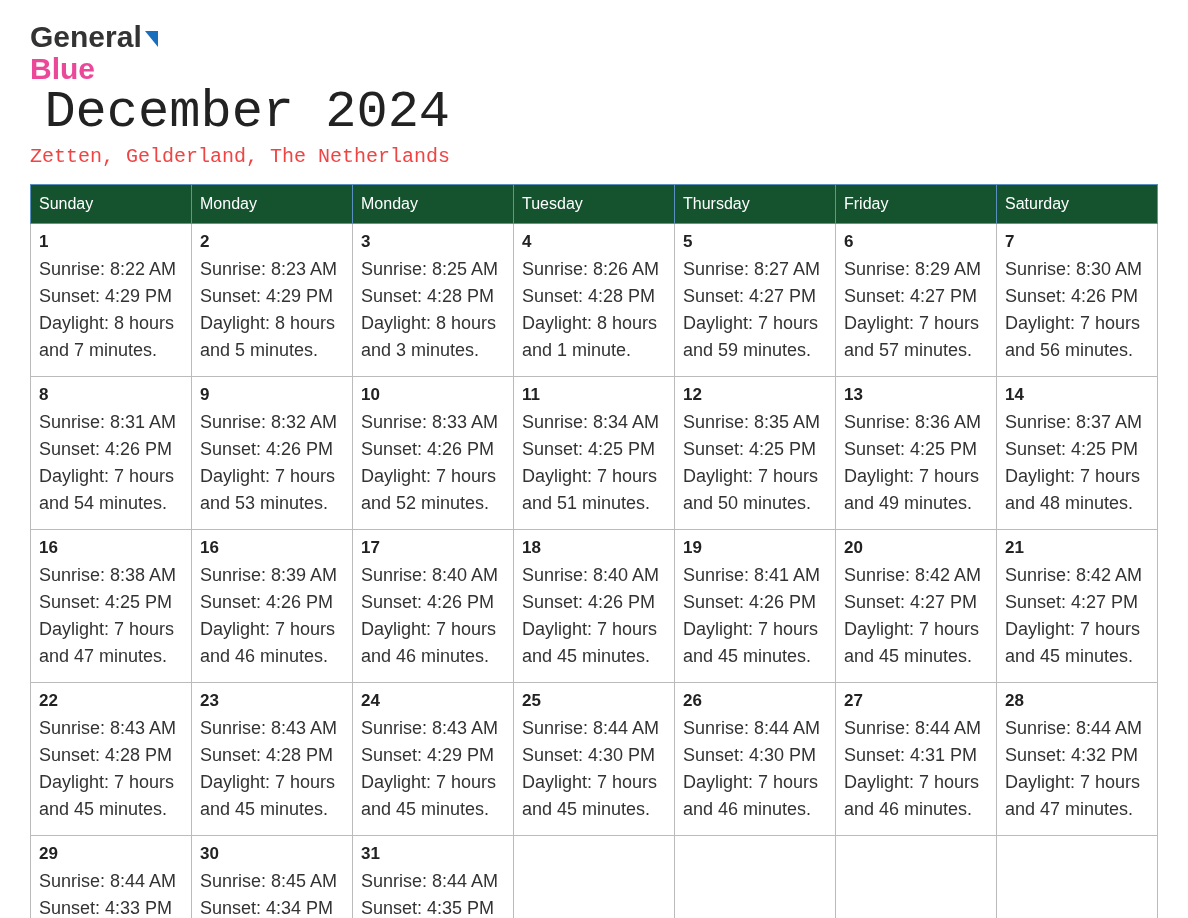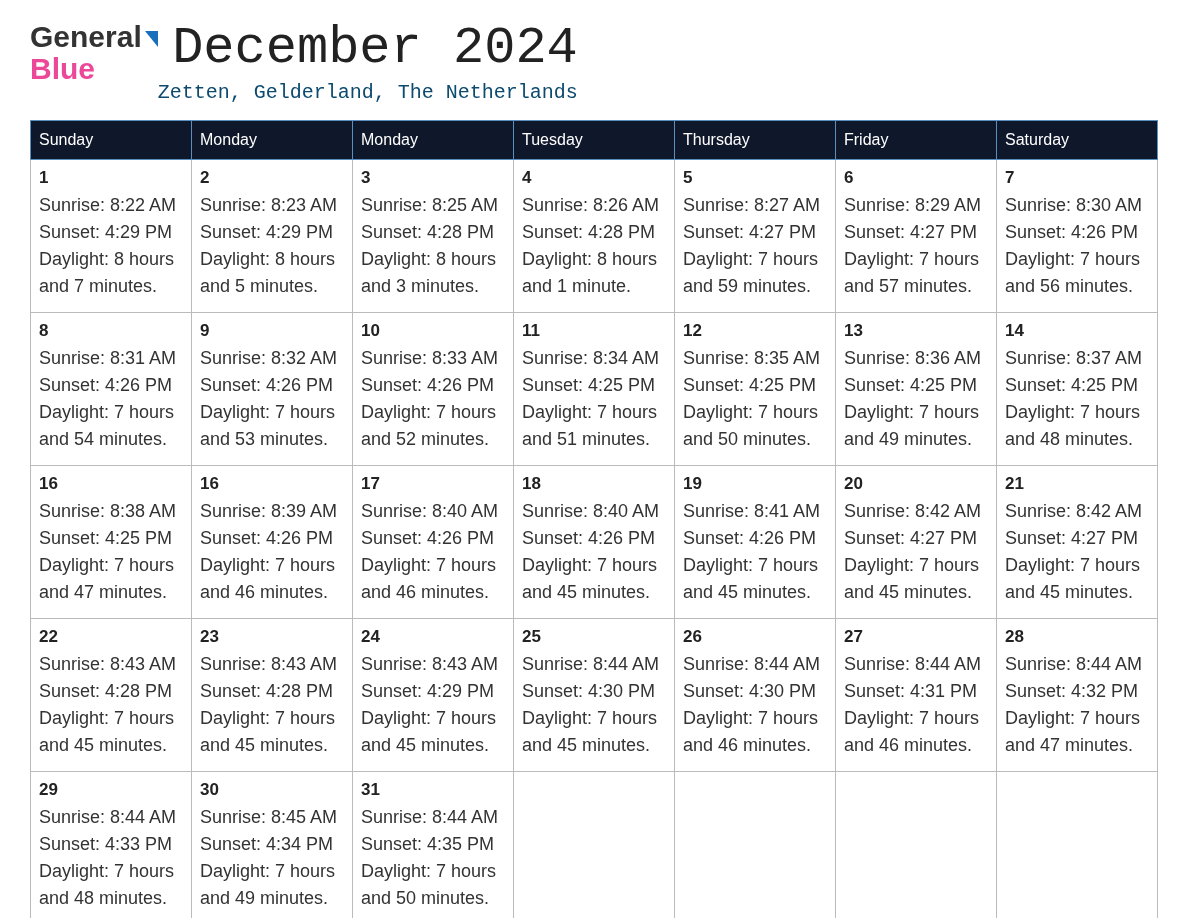--- a/index.html
+++ b/index.html
@@ -5,51 +5,52 @@
     * { margin: 0; padding: 0; box-sizing: border-box; }
     body {
       font-family: Arial, sans-serif;
       background: #fff;
       width: 1188px;
       min-height: 918px;
       padding: 20px 30px;
     }
     .header {
       display: flex;
-      justify-content: flex-start;
+      justify-content: center;
       align-items: flex-start;
       margin-bottom: 16px;
+      flex-direction: column;
     }
     .logo {
       display: flex;
       flex-direction: column;
       align-items: flex-start;
     }
     .title-block {
       text-align: right;
       font-family: Liberation Mono, monospace;
     }
     .month-title {
       font-size: 52px;
       font-weight: normal;
       color: #222;
       line-height: 1.1;
     }
     .location {
       font-size: 20px;
-      color: #0c4a6e;
+      color: #ef4444;
       margin-top: 4px;
     }
     .calendar {
       width: 100%;
       border-collapse: collapse;
       border: 1px solid #999;
     }
     .calendar th {
-      background-color: #0f172a;
+      background-color: #14532d;
       color: #fff;
       padding: 10px 8px;
       font-size: 16px;
       font-weight: normal;
       text-align: left;
       border: 1px solid #5a90c0;
     }
     .calendar td {
       vertical-align: top;
       padding: 8px 8px 12px 8px;

